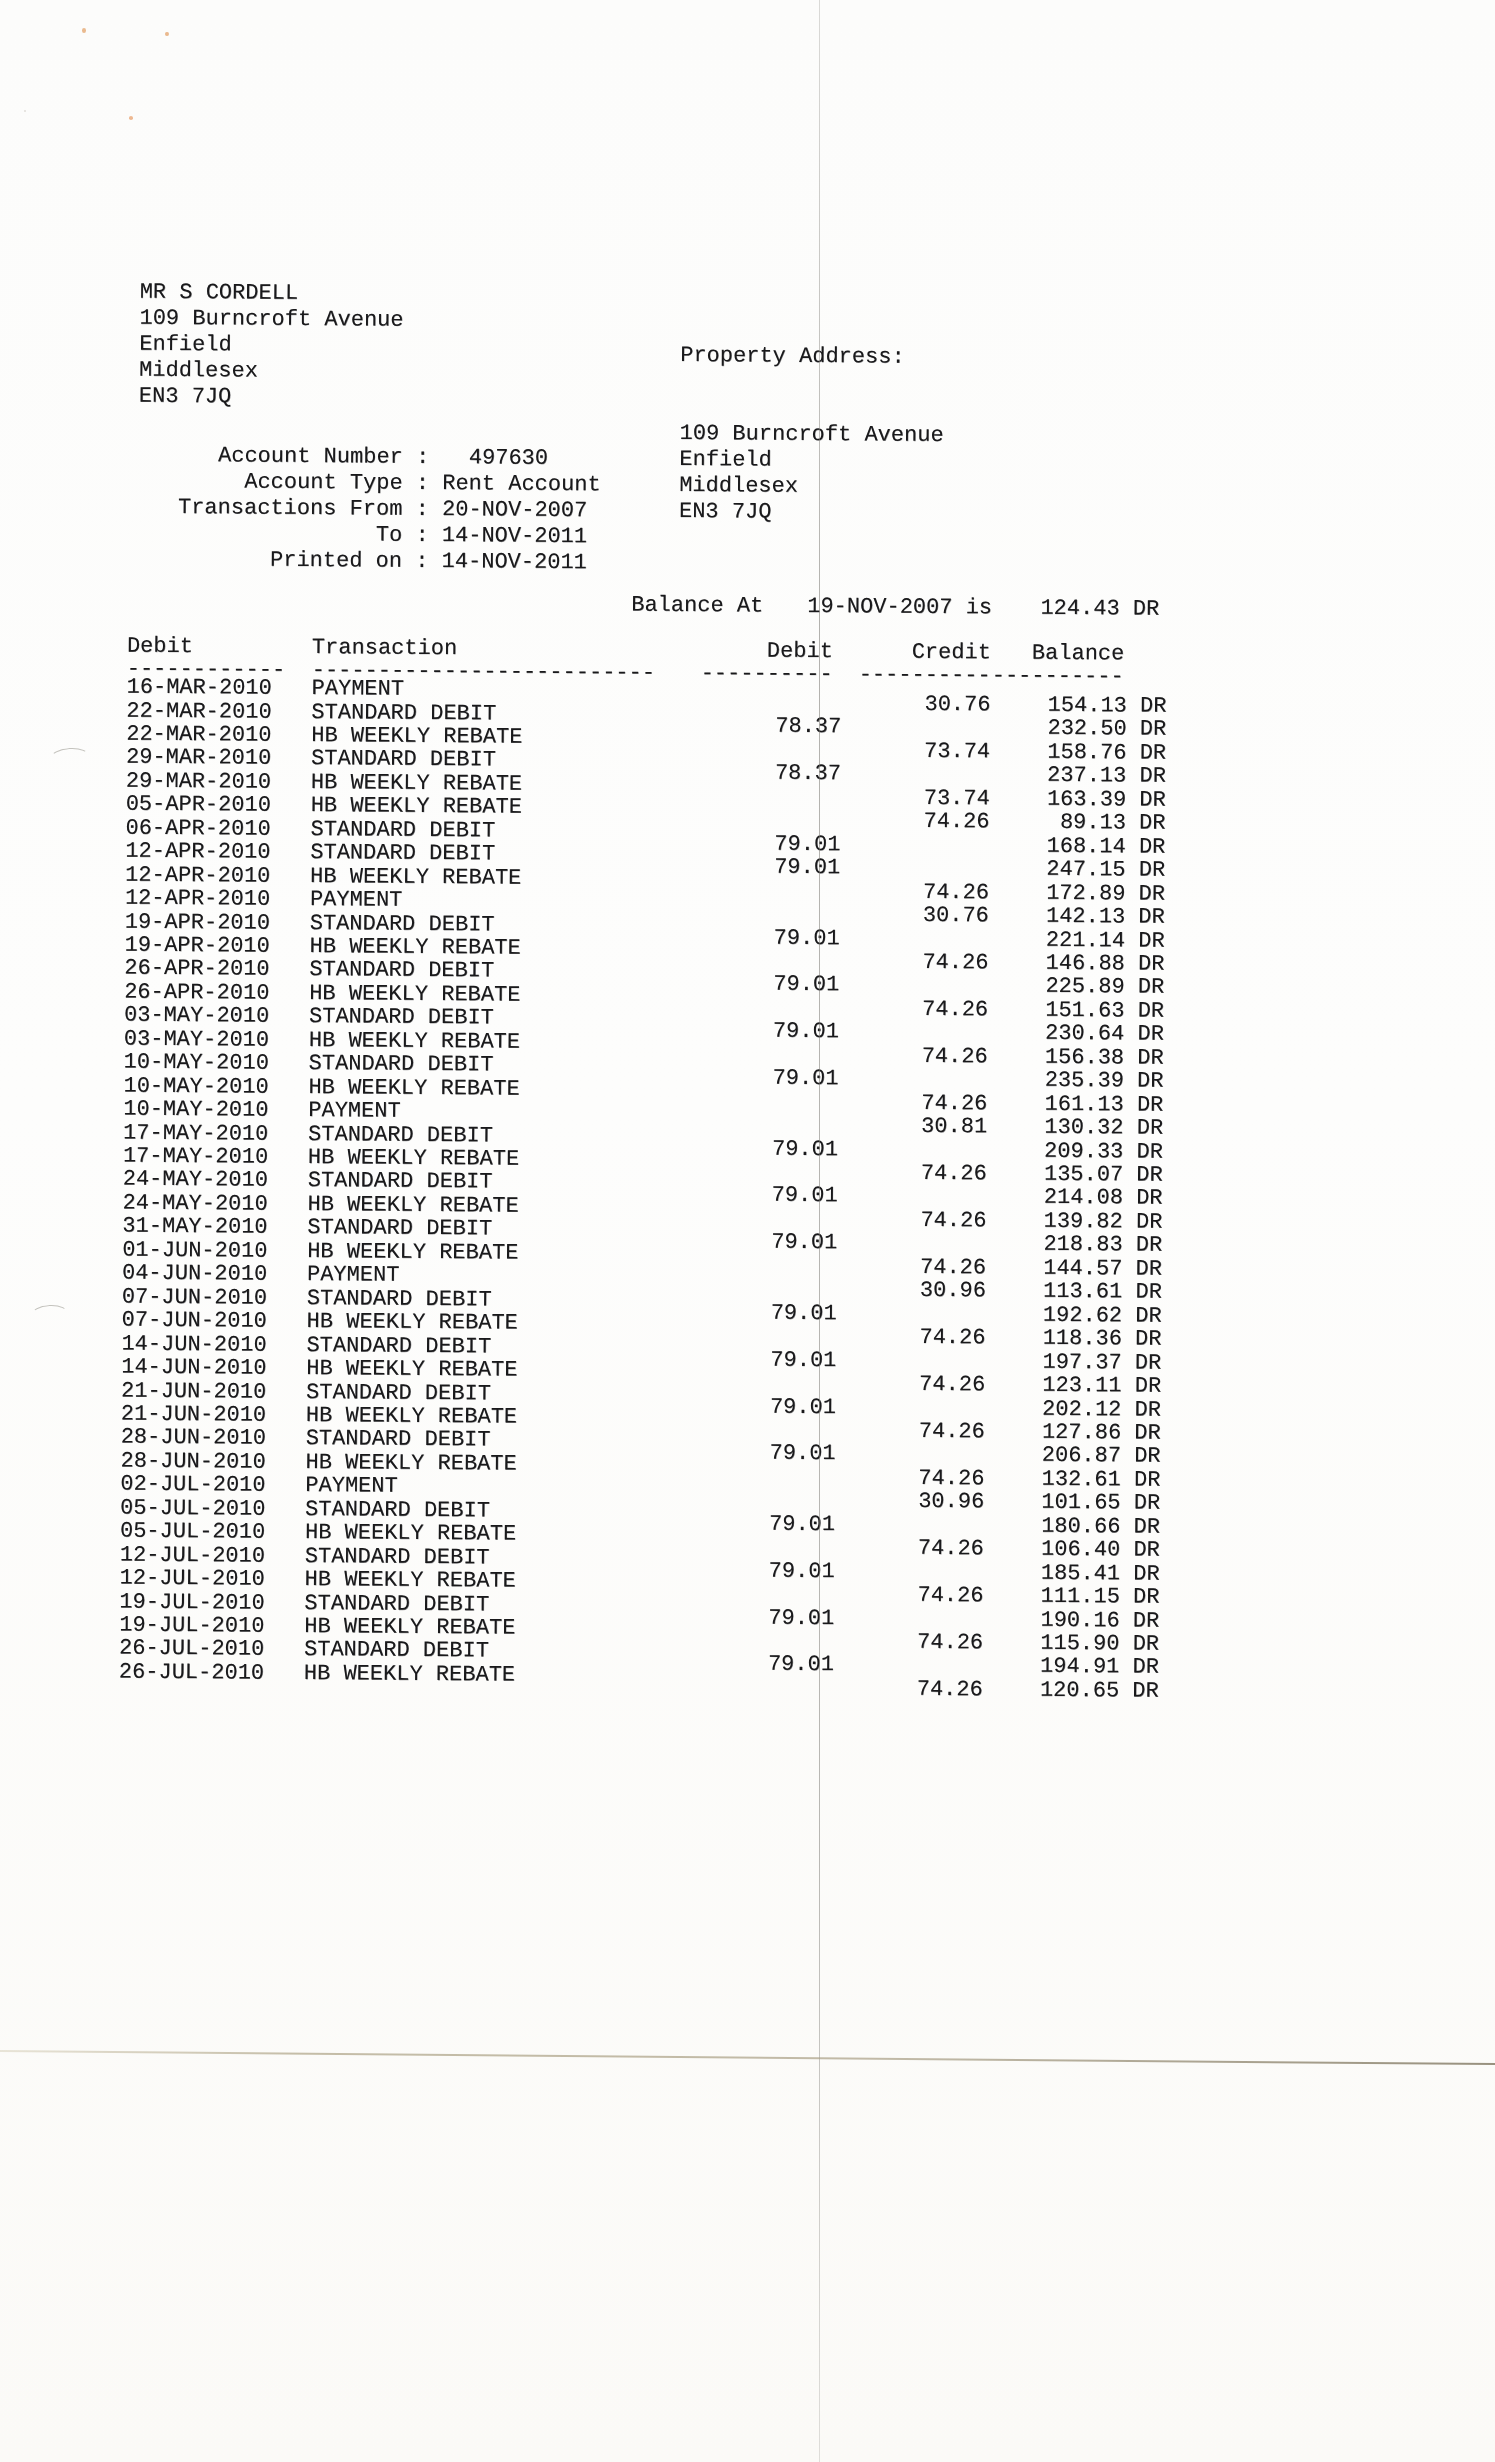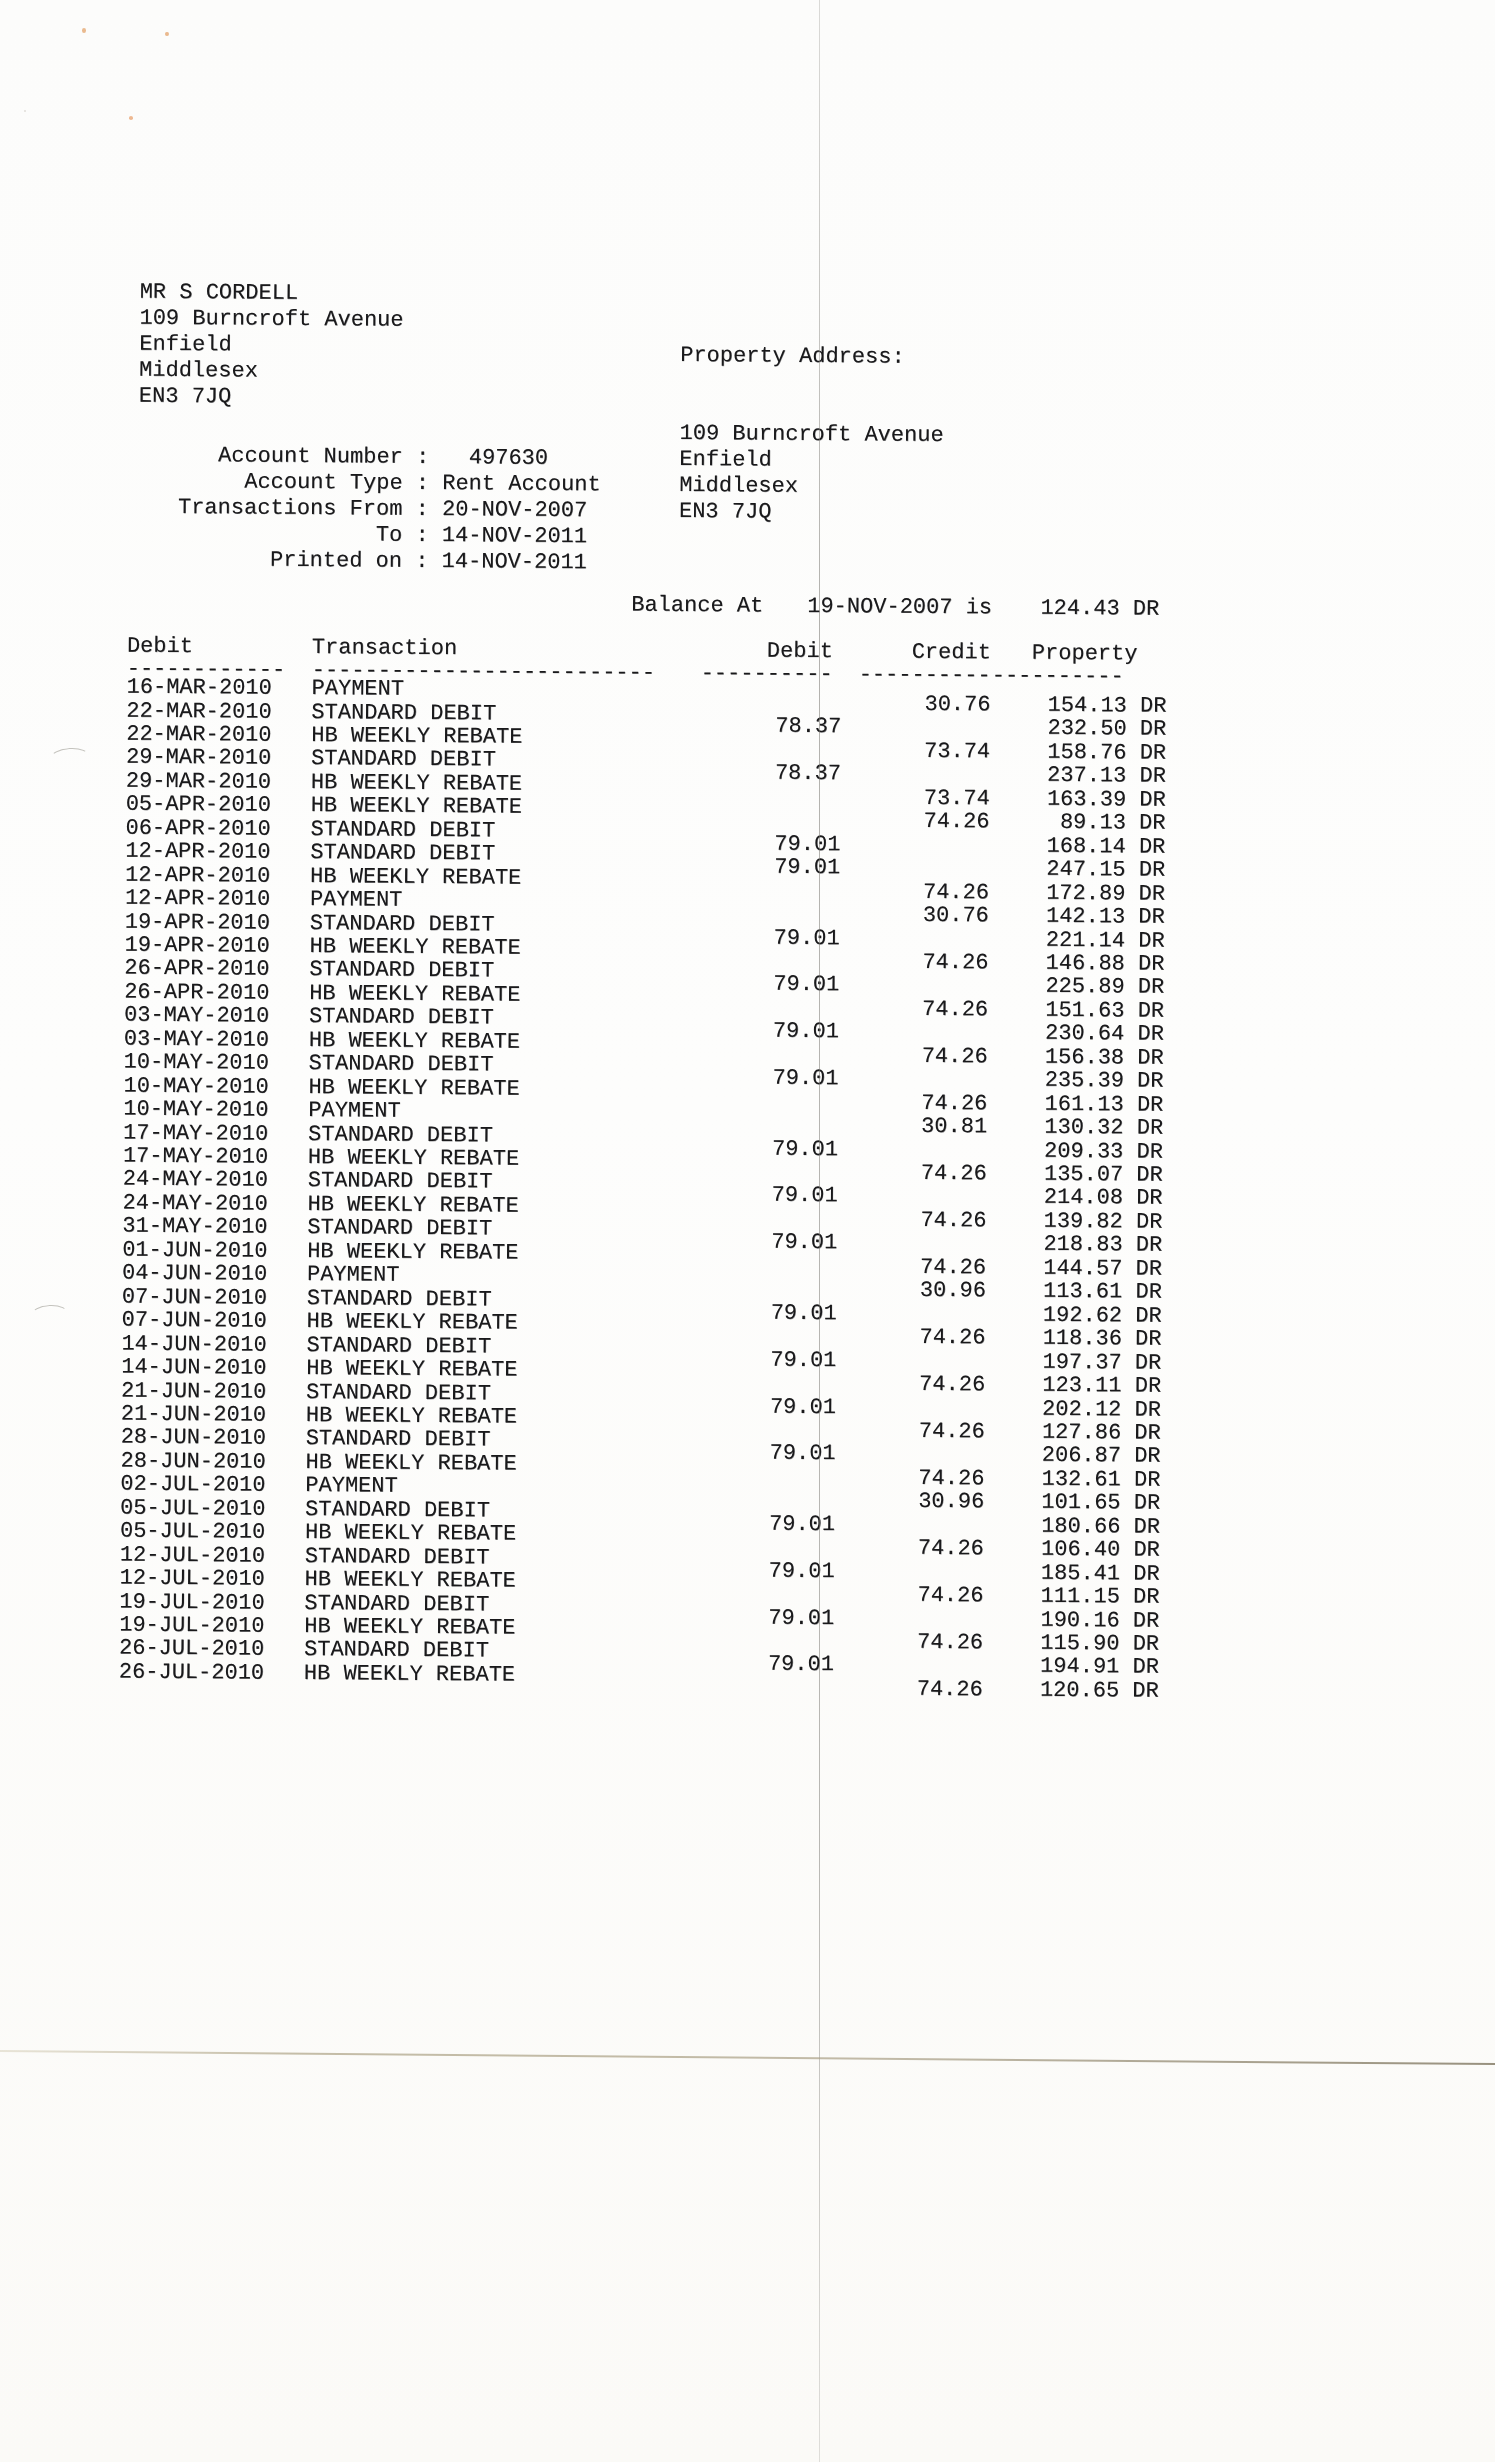--- a/index.html
+++ b/index.html
@@ -79,21 +79,21 @@
     <div class="blocktxt account"><div>   Account Number :   497630</div><div>     Account Type : Rent Account</div><div>Transactions From : 20-NOV-2007</div><div>               To : 14-NOV-2011</div><div>       Printed on : 14-NOV-2011</div></div>
 
     <span class="txt bal-label">Balance At</span>
     <span class="txt bal-phrase">19-NOV-2007 is</span>
     <span class="txt bal-amount">124.43 DR</span>
 
     <span class="txt th-date">Debit</span>
     <span class="txt th-transaction">Transaction</span>
     <span class="txt th-debit">Debit</span>
     <span class="txt th-credit">Credit</span>
-    <span class="txt th-balance">Property</span>
+    <span class="txt th-balance">Balance</span>
 
     <span class="txt dash-date">------------</span>
     <span class="txt dash-trans">--------------------------</span>
     <span class="txt dash-debit">----------</span>
     <span class="txt dash-credit">----------</span>
     <span class="txt dash-balance">----------</span>
 
     <div class="rows">
         <div class="row" style="top: 0px;">
           <span class="cell-date">16-MAR-2010</span>

